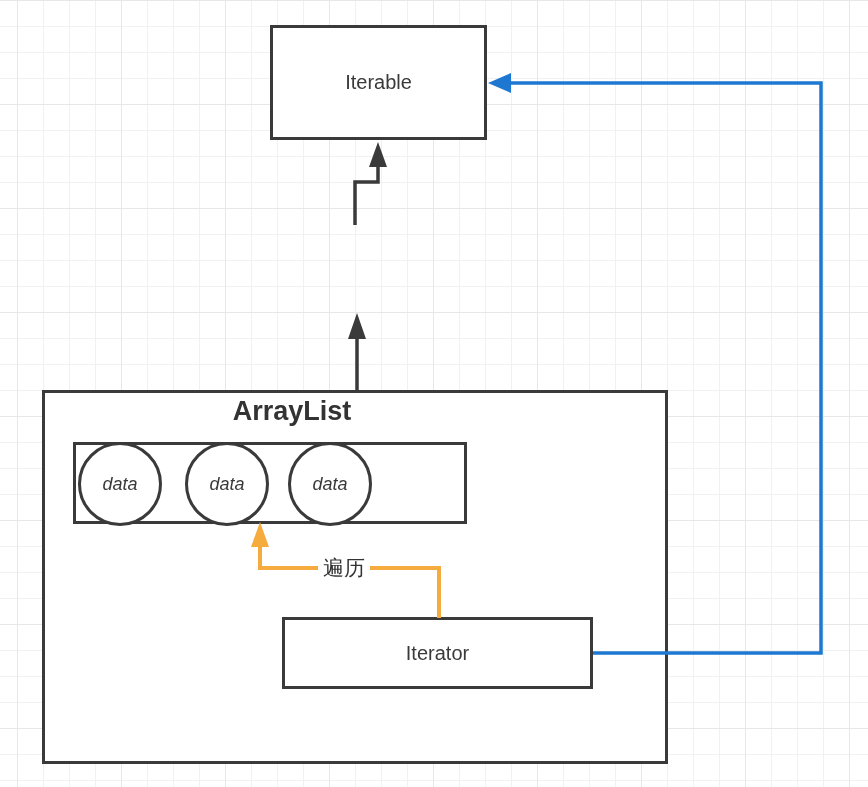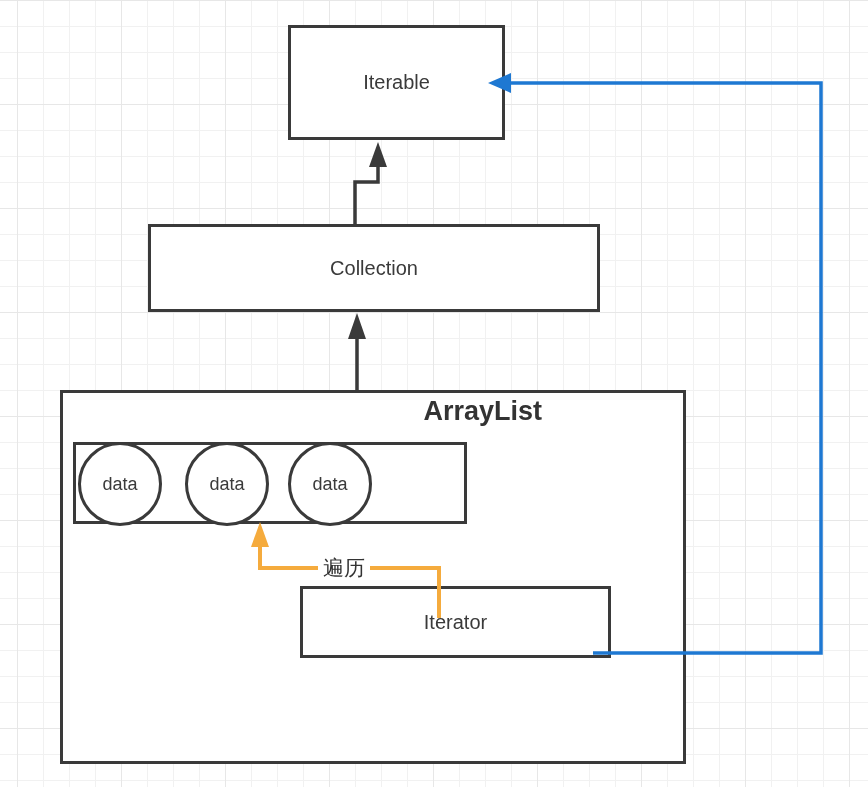--- a/index.html
+++ b/index.html
@@ -33,44 +33,44 @@
   }
   .node{
     position:absolute;
     box-sizing:border-box;
     background:#fff;
     border:3px solid var(--border);
     display:flex;align-items:center;justify-content:center;
     color:var(--text);
     font-size:20px;
     z-index:1;
-    margin-left:18px;
   }
   .node-iterable{left:270px;top:25px;width:217px;height:115px;}
   .node-collection{left:130px;top:224px;width:452px;height:88px;}
   .node-arraylist{left:42px;top:390px;width:626px;height:374px;justify-content:flex-start;align-items:flex-start;}
   .arraylist-title{
     position:absolute;left:42px;top:396px;width:500px;
-    text-align:right;
+    text-align:center;
     font-size:27px;font-weight:bold;color:#333;
     z-index:3;
   }
-  .node-iterator{left:282px;top:586px;width:311px;height:72px;}
+  .node-iterator{left:282px;top:617px;width:311px;height:72px;}
   .data-rect{
     position:absolute;left:73px;top:442px;width:394px;height:82px;
     box-sizing:border-box;background:#fff;border:3px solid var(--border);
     z-index:1;
   }
   .data-circle{
     position:absolute;top:442px;width:84px;height:84px;
     box-sizing:border-box;background:#fff;border:3px solid var(--border);
     border-radius:50%;
     display:flex;align-items:center;justify-content:center;
     font-size:18px;color:var(--text);
     z-index:2;
+    font-style:italic;
   }
   .data-circle.c1{left:78px;}
   .data-circle.c2{left:185px;}
   .data-circle.c3{left:288px;}
   .edges{
     position:absolute;left:0;top:0;width:868px;height:787px;
     z-index:4;pointer-events:none;
   }
   .edge-black{fill:none;stroke:var(--arrow-black);stroke-width:3.5px;}
   .edge-blue{fill:none;stroke:var(--arrow-blue);stroke-width:3.5px;}
@@ -95,23 +95,20 @@
 </style>
 </head>
 <body>
 
 <div class="canvas">
 
   <div class="node node-iterable">
     <span>Iterable</span>
   </div>
 
-  <div class="node node-collection">
-    <span>Collection</span>
-  </div>
 
   <div class="node node-arraylist"></div>
   <div class="arraylist-title">ArrayList</div>
 
   <div class="data-rect"></div>
   <div class="data-circle c1">
     <span>data</span>
   </div>
   <div class="data-circle c2">
     <span>data</span>

